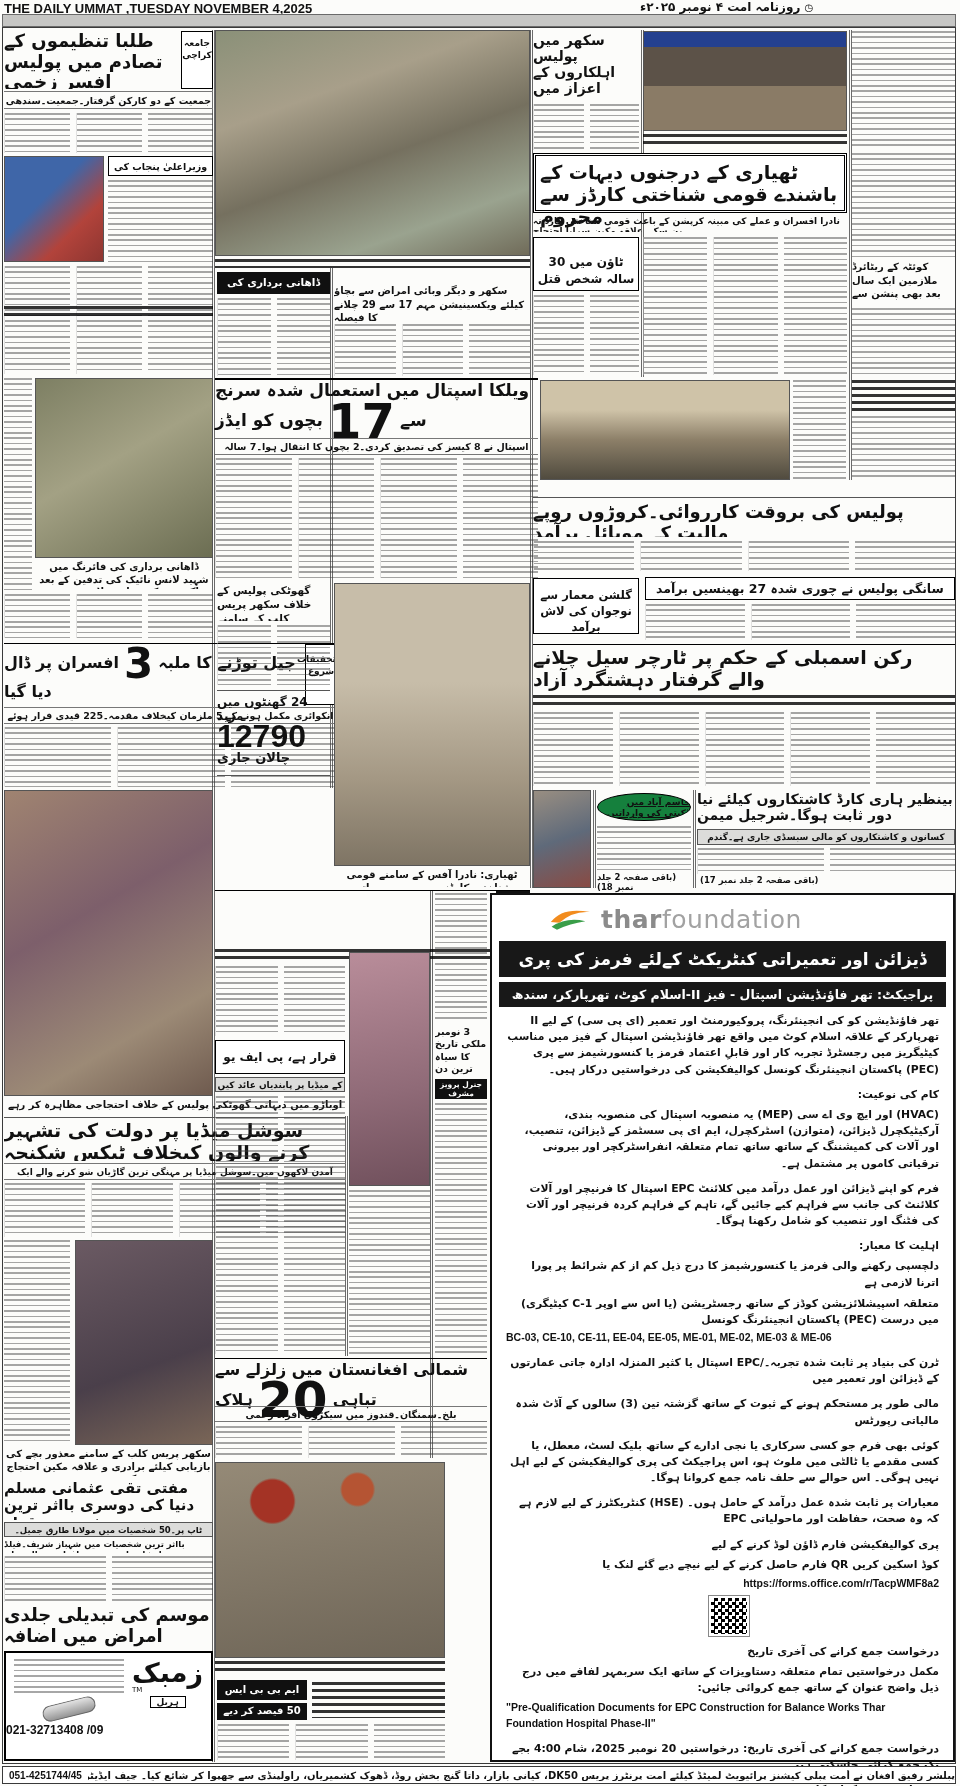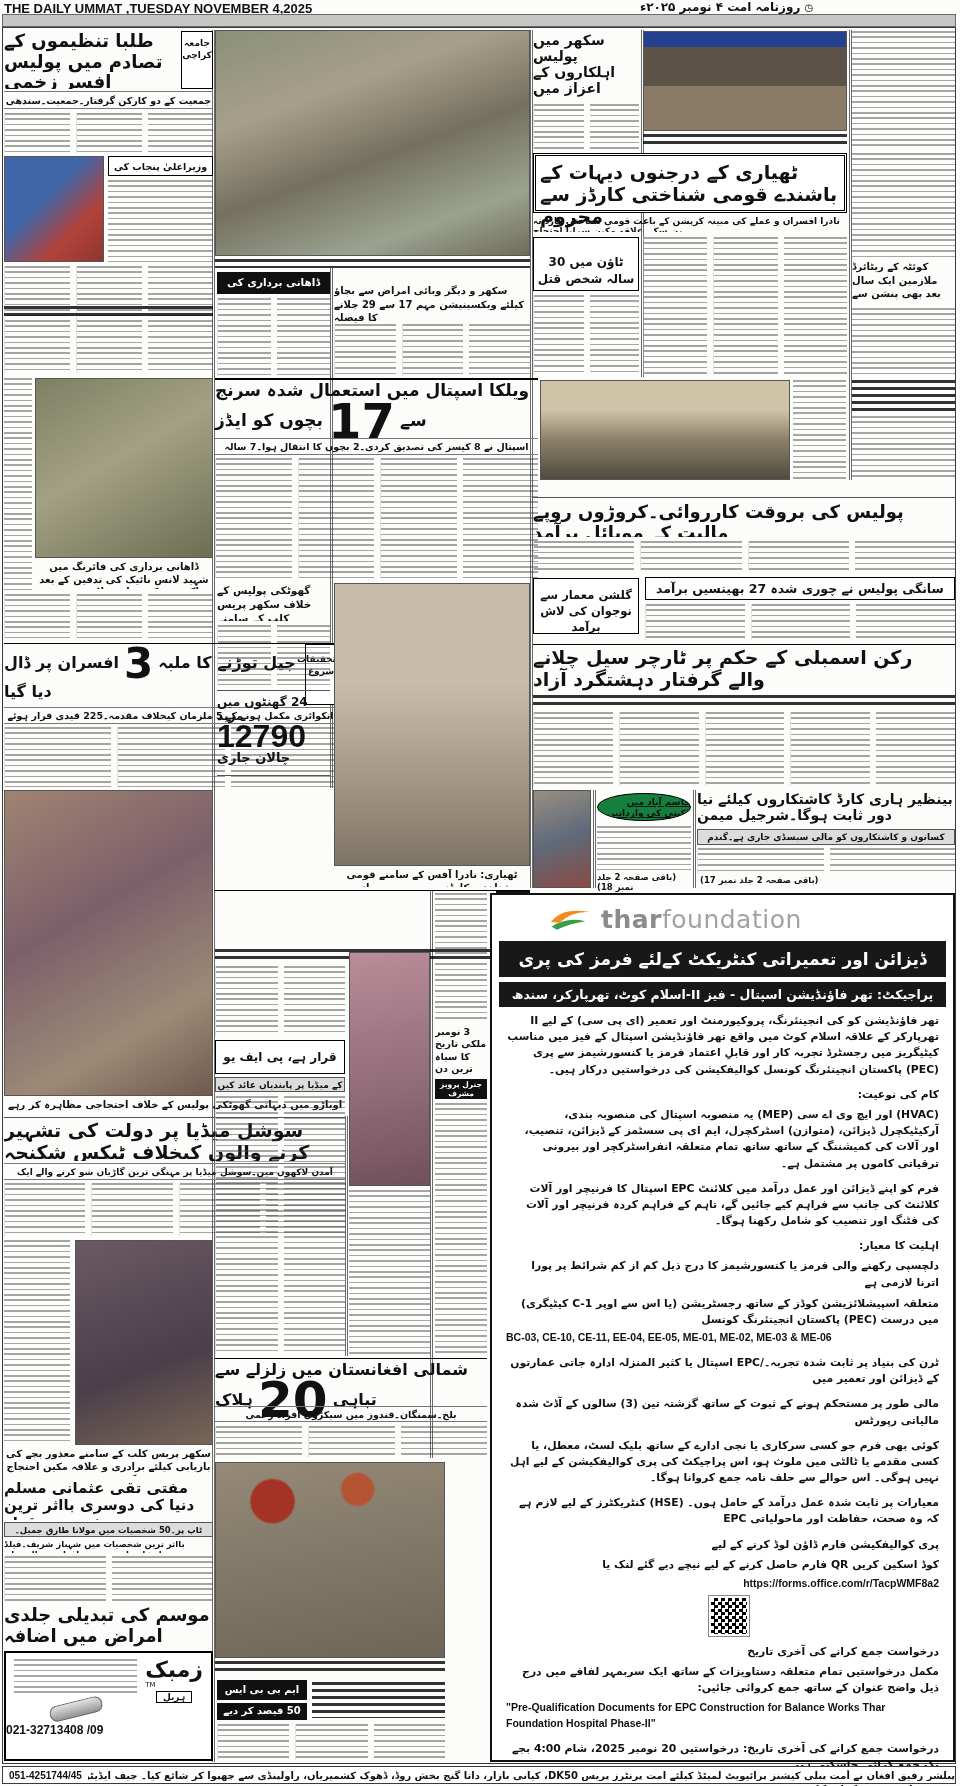--- a/index.html
+++ b/index.html
@@ -167,21 +167,21 @@
     <div class="cols">
         <div class="gk"></div>
         <div class="gk"></div>
       </div>
   </div>
 
   <div class="abs hl rtl ctr" style="left:4px;top:1605px;width:209px;height:44px;font-size:18px;">موسم کی تبدیلی جلدی امراض میں اضافہ</div>
   <div class="abs zbx" style="left:4px;top:1651px;width:209px;height:110px;">
     <div style="display:flex;direction:rtl;padding:6px 8px 0 8px;gap:8px;">
       <div style="text-align:center;">
-        <div class="b rtl" style="font-size:22px;line-height:1;">زمبک</div>
+        <div class="b rtl" style="font-size:27px;line-height:1;">زمبک</div>
         <div style="font-size:7px;text-align:left;">TM</div>
         <div class="kick rtl" style="font-size:9px;width:34px;margin:2px auto 0;">ہربل</div>
       </div>
       <div style="flex:1;">
         <div class="gk" style="height:34px;"></div>
         <div class="tube" style="margin:8px auto 0;"></div>
       </div>
     </div>
     <div class="ctr b" style="font-size:12px;margin-top:6px;font-family:'Liberation Sans',sans-serif;">021-32713408 /09</div>
   </div>

